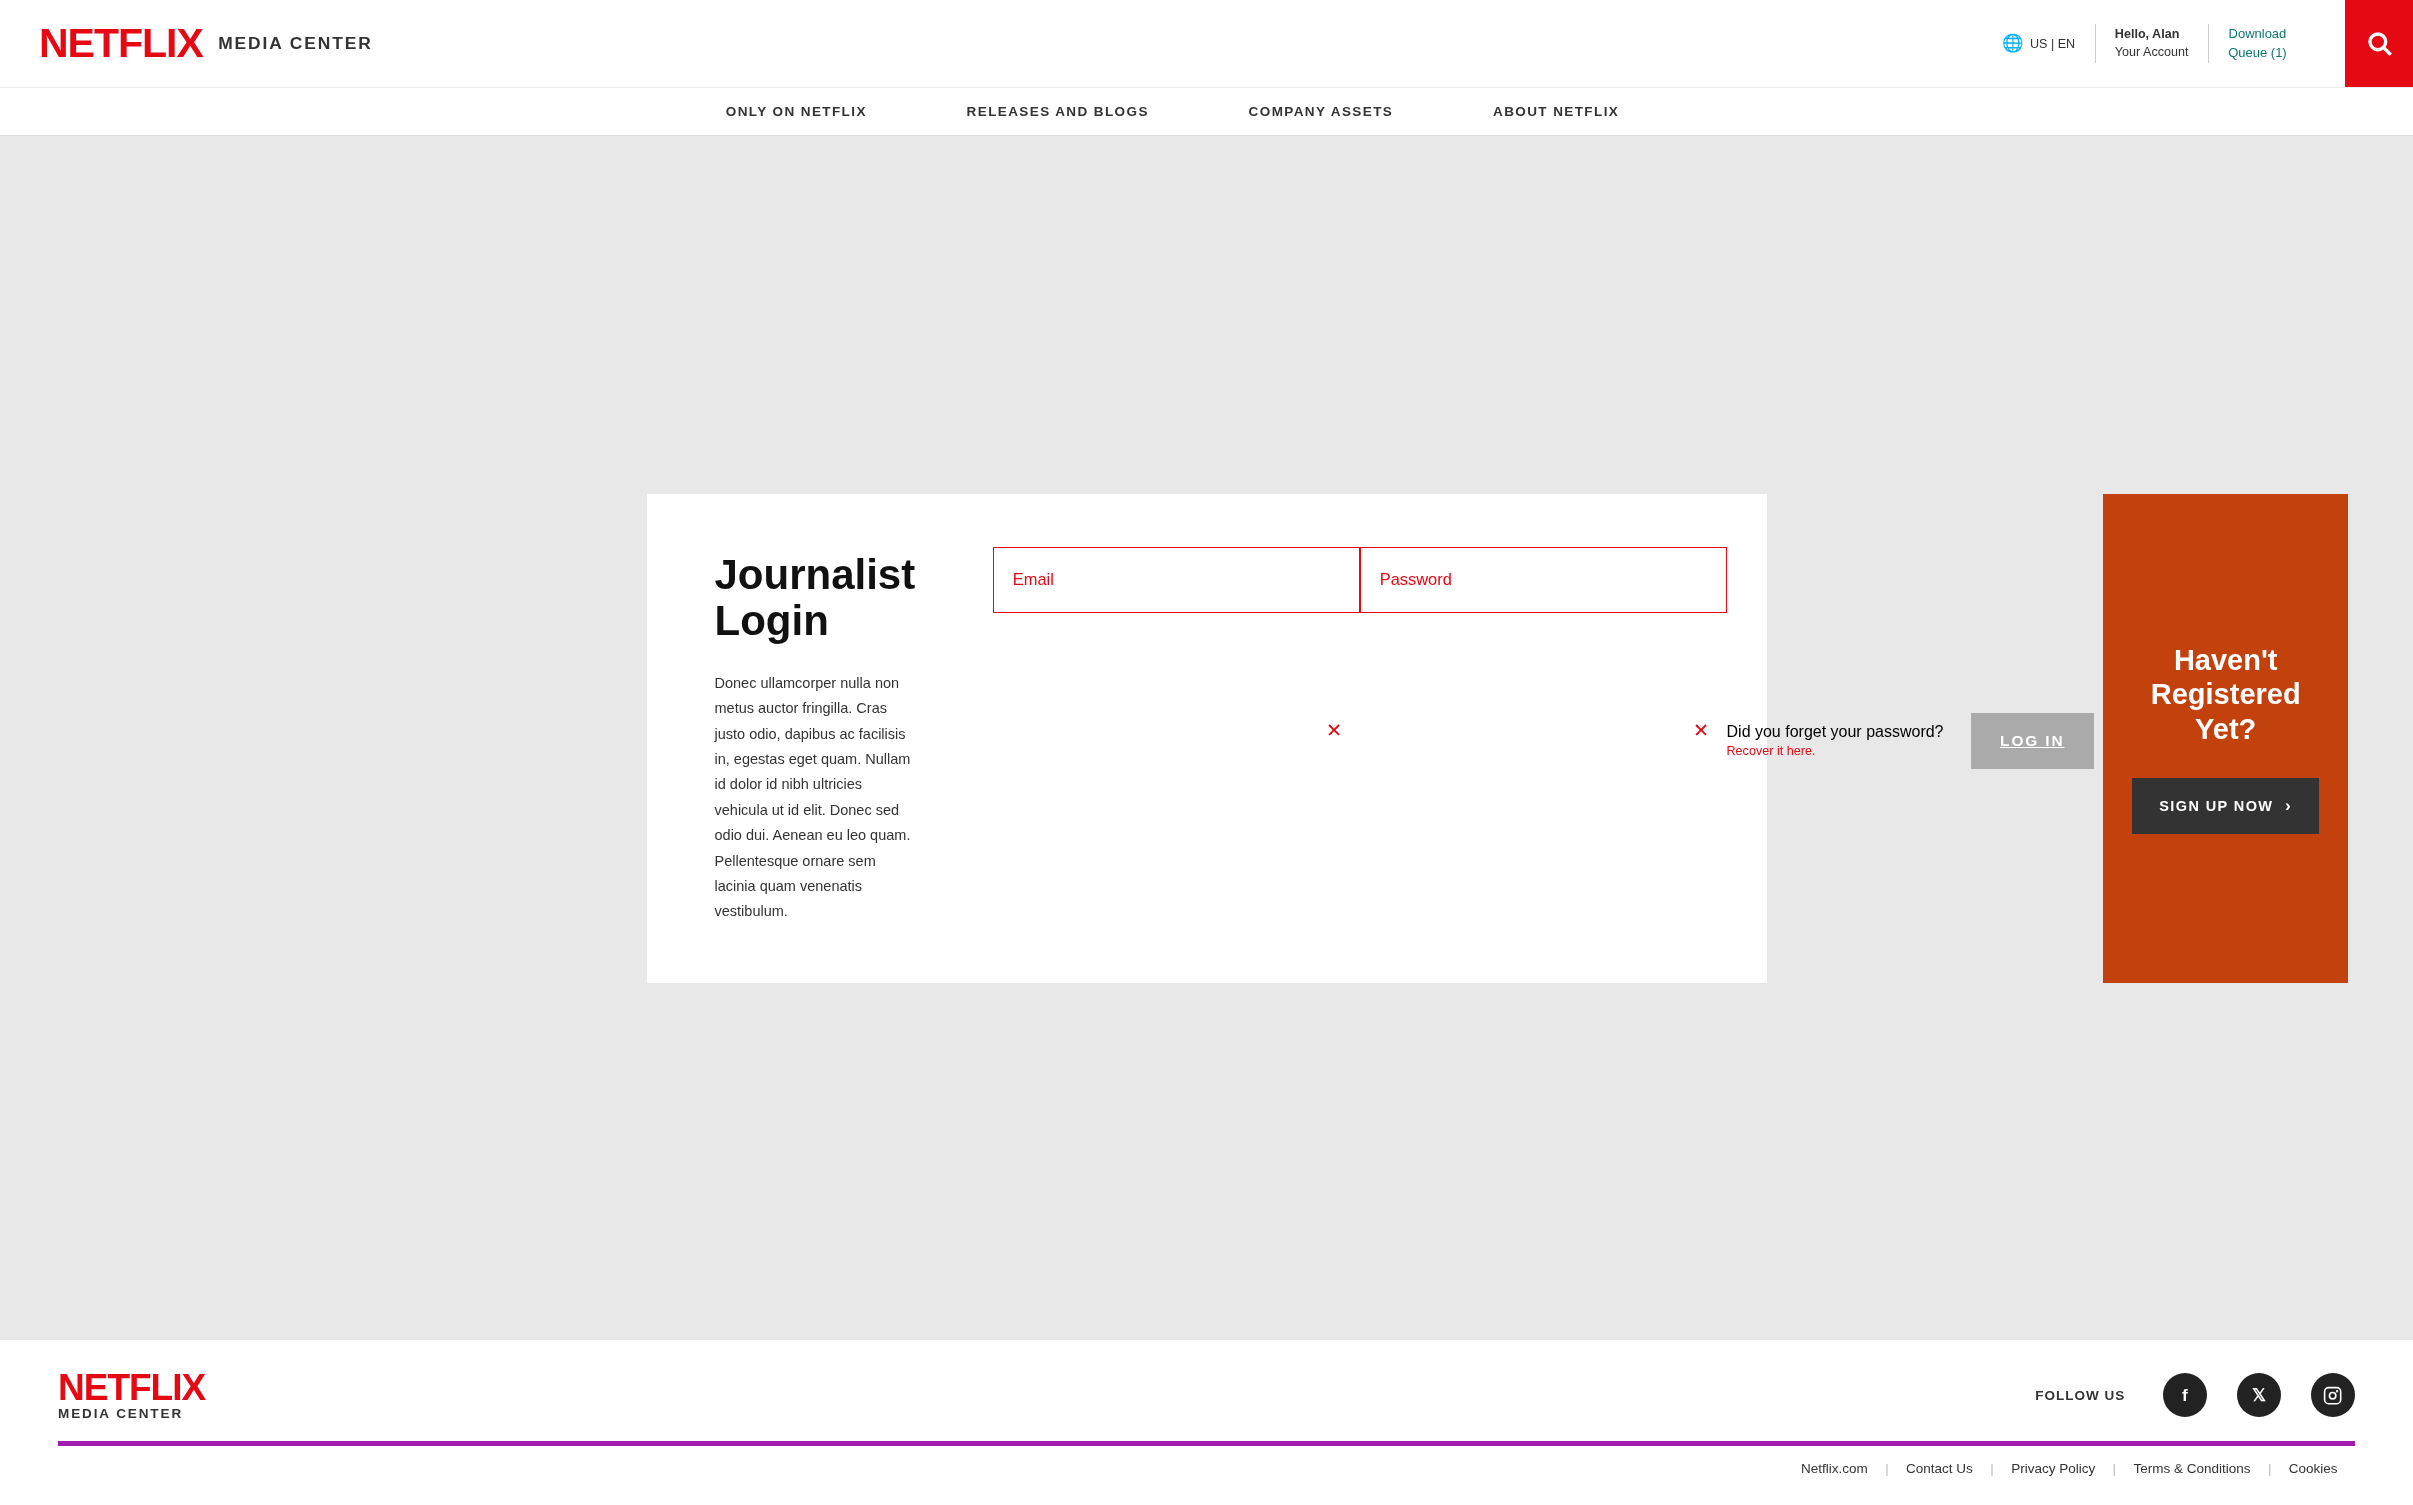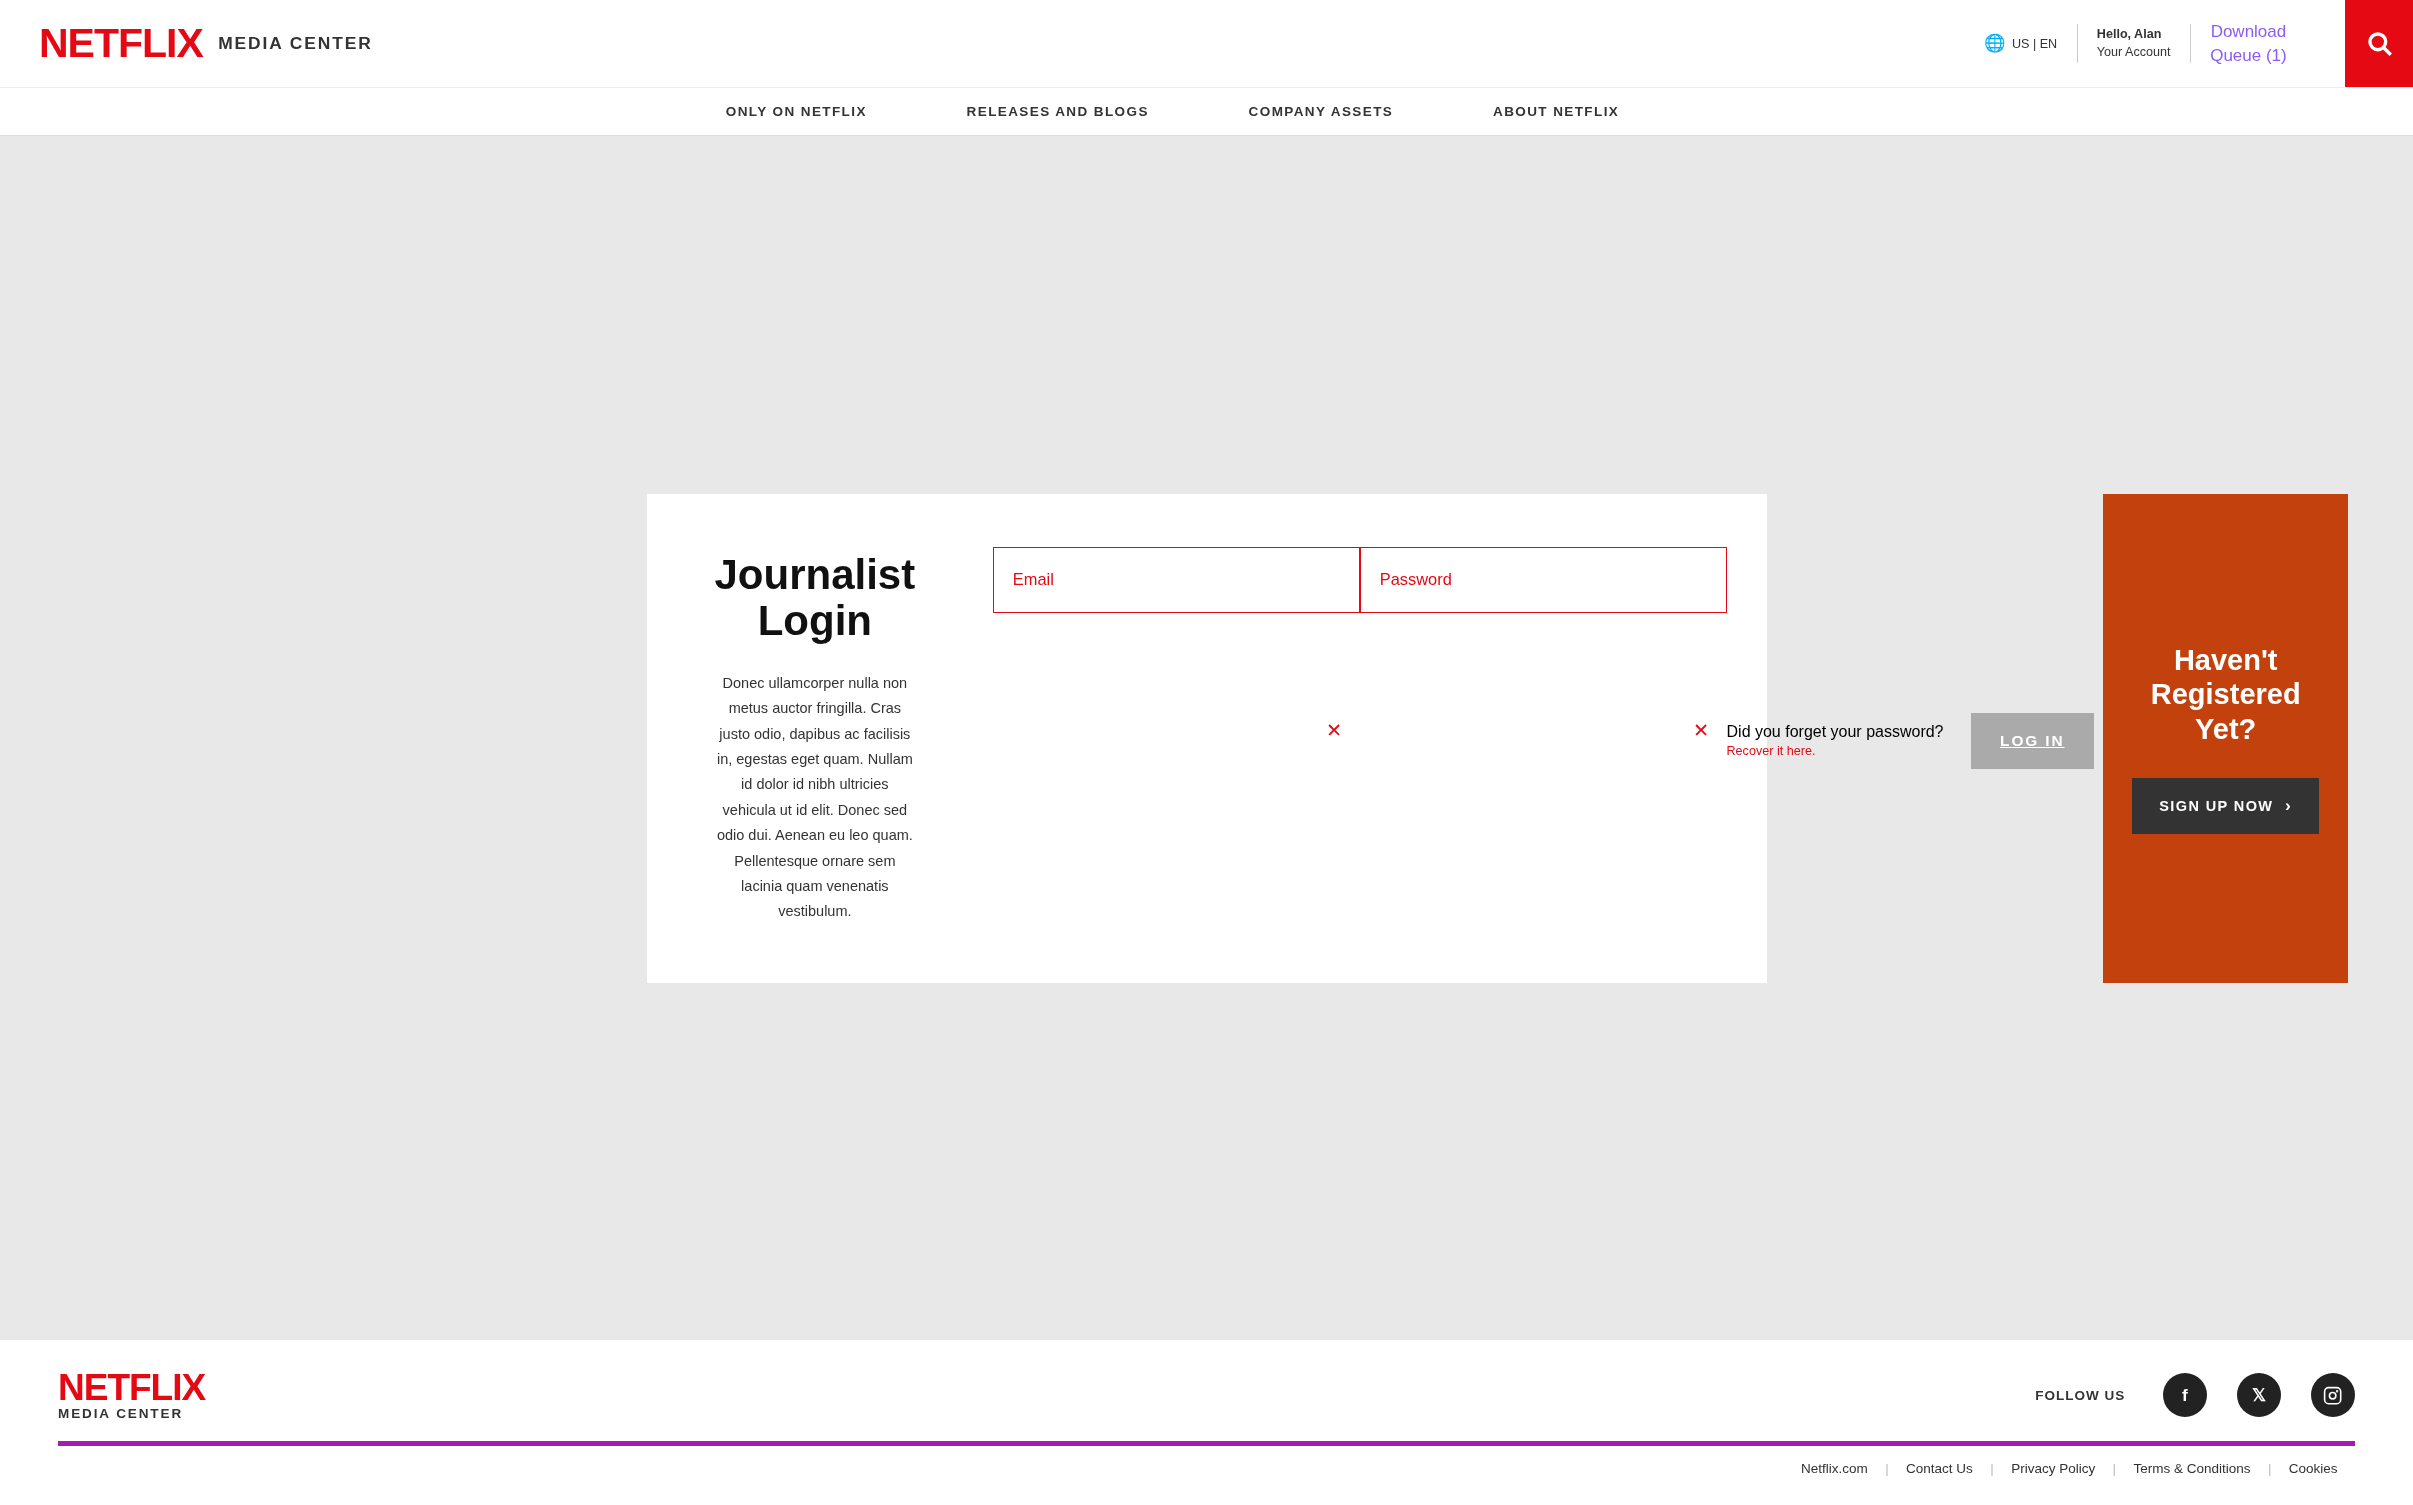--- a/index.html
+++ b/index.html
@@ -58,22 +58,22 @@
     }
     .user-area {
       font-size: 12.6px;
       color: #333;
       line-height: 1.4;
     }
     .user-area .hello {
       font-weight: 700;
     }
     .download-area {
-      font-size: 17px;
-      color: #8b5cf6;
+      font-size: 13px;
+      color: #0f766e;
       line-height: 1.4;
       text-align: center;
     }
     .header-divider {
       width: 1px;
       height: 39px;
       background: #ccc;
     }
     .search-area {
       width: 68px;
@@ -130,21 +130,20 @@
     .login-card {
       display: flex;
       background: #fff;
       width: 1120px;
       max-width: 100%;
       min-height: 406px;
     }
     .login-left {
       flex: 1;
       padding: 58px 58px 58px 68px;
-      text-align: center;
     }
     .login-title {
       font-size: 42px;
       font-weight: 900;
       color: #111;
       margin-bottom: 27px;
       line-height: 1.1;
     }
     .login-desc {
       font-size: 14.5px;

